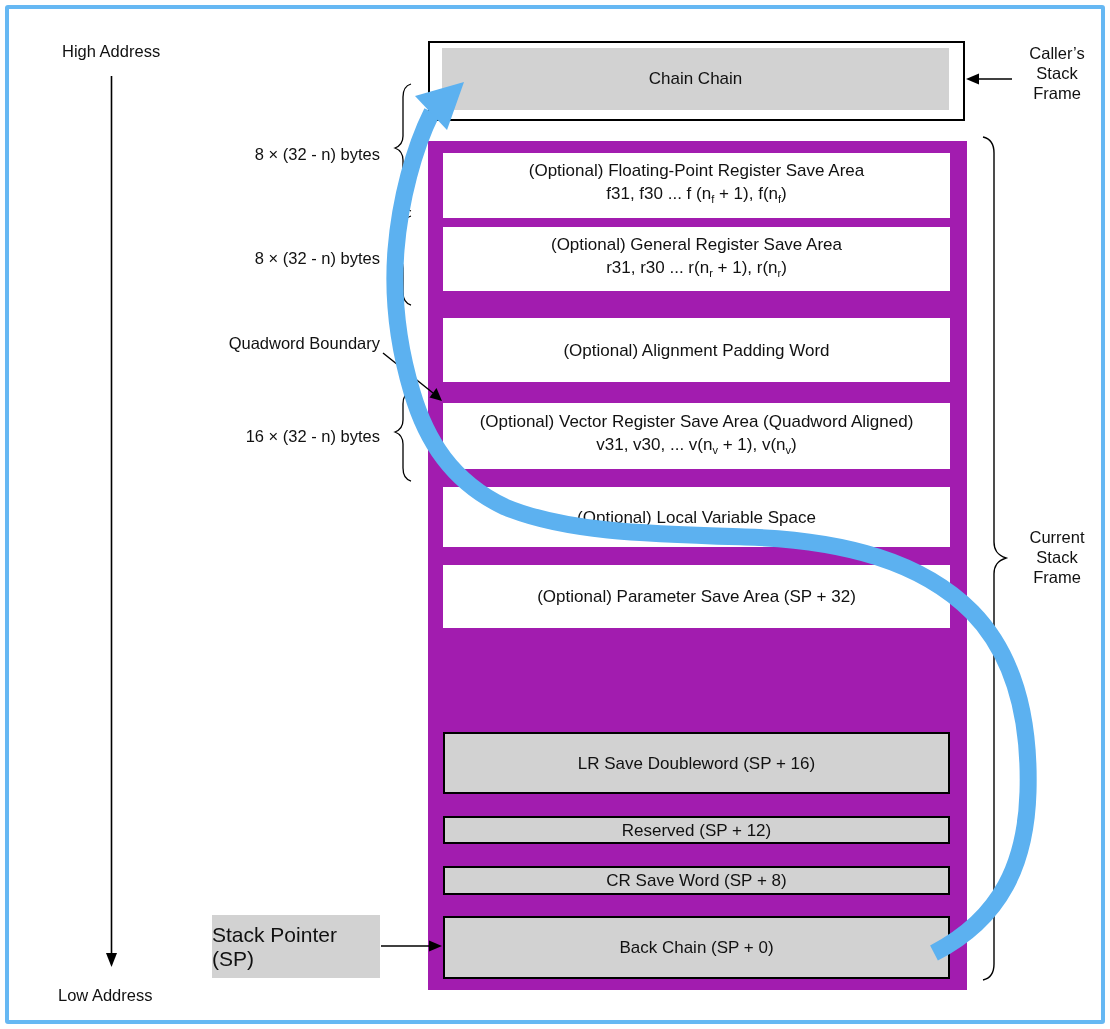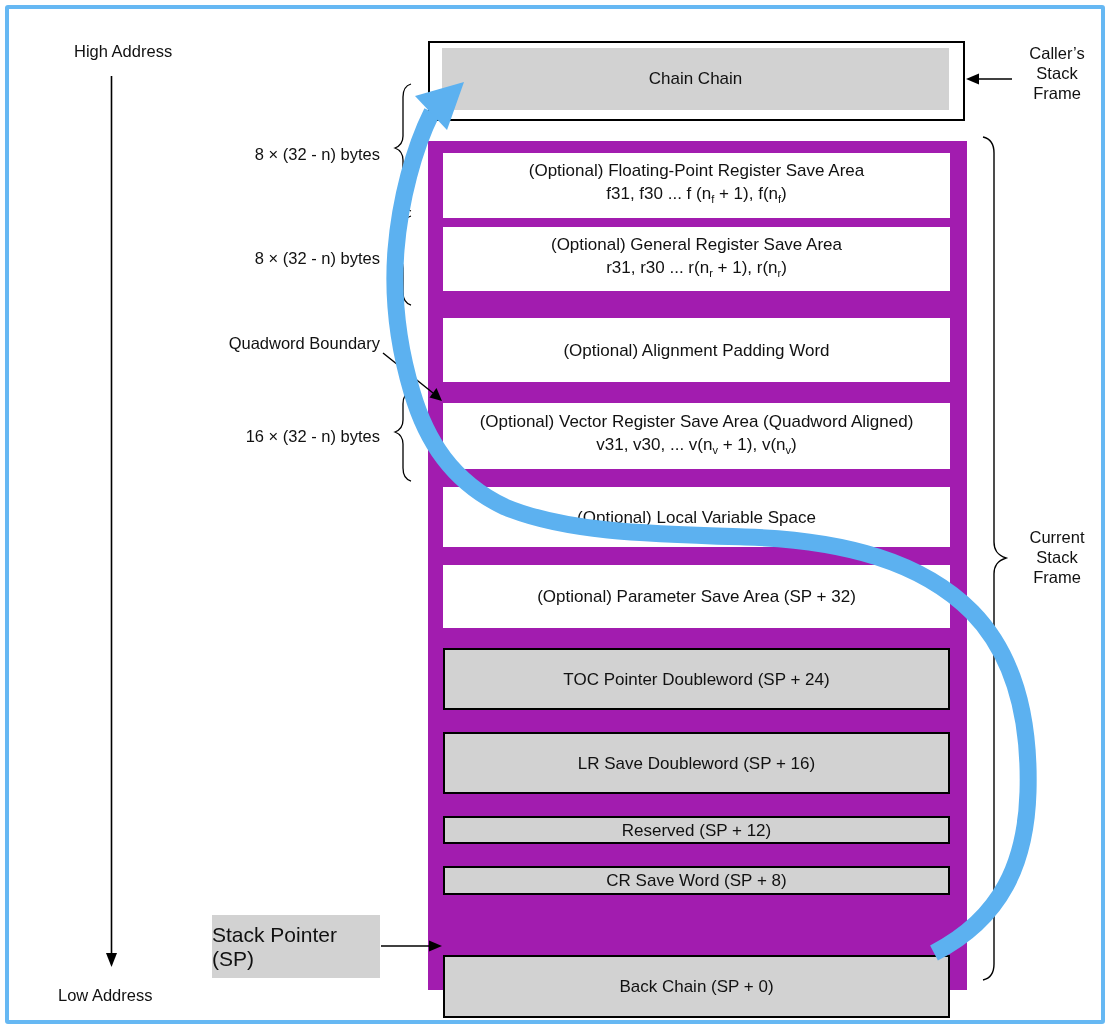--- a/index.html
+++ b/index.html
@@ -42,21 +42,21 @@
     display:flex;align-items:center;justify-content:center;font-size:21px;z-index:1;
   }
   #overlay-svg{position:absolute;left:0;top:0;z-index:2;pointer-events:none;}
 </style>
 </head>
 <body>
 
 <div id="canvas">
   <div id="frame-border"></div>
 
-  <div class="lbl" style="left:62px;top:41px;margin-left:12px;">High Address</div>
+  <div class="lbl" style="left:62px;top:41px;">High Address</div>
   <div class="lbl" style="left:58px;top:985px;">Low Address</div>
 
   <div class="lbl right" style="left:160px;top:144px;width:220px;">8 × (32 - n) bytes</div>
   <div class="lbl right" style="left:160px;top:248px;width:220px;">8 × (32 - n) bytes</div>
   <div class="lbl right" style="left:160px;top:333px;width:220px;">Quadword Boundary</div>
   <div class="lbl right" style="left:160px;top:426px;width:220px;">16 × (32 - n) bytes</div>
 
   <div class="lbl center" style="left:1017px;top:43px;width:80px;">Caller’s
 Stack
 Frame</div>
@@ -83,33 +83,30 @@
     <div class="row white" style="top:262px;height:66px;">
       <div>(Optional) Vector Register Save Area (Quadword Aligned)</div>
       <div><span>v31, v30, ... v(n</span><sub>v</sub><span> + 1), v(n</span><sub>v</sub><span>)</span></div>
     </div>
     <div class="row white" style="top:346px;height:60px;">
       <div>(Optional) Local Variable Space</div>
     </div>
     <div class="row white" style="top:424px;height:63px;">
       <div>(Optional) Parameter Save Area (SP + 32)</div>
     </div>
-    <div class="row bordered" style="top:507px;height:62px;">
-      <div>TOC Pointer Doubleword (SP + 24)</div>
-    </div>
     <div class="row bordered" style="top:591px;height:62px;">
       <div>LR Save Doubleword (SP + 16)</div>
     </div>
     <div class="row bordered" style="top:675px;height:28px;">
       <div>Reserved (SP + 12)</div>
     </div>
     <div class="row bordered" style="top:725px;height:29px;">
       <div>CR Save Word (SP + 8)</div>
     </div>
-    <div class="row bordered" style="top:775px;height:63px;margin-top:39px;">
+    <div class="row bordered" style="top:775px;height:63px;">
       <div>Back Chain (SP + 0)</div>
     </div>
   </div>
 
   <div id="sp-box">Stack Pointer (SP)</div>
 
   <svg id="overlay-svg" width="1110" height="1029" viewBox="0 0 1110 1029">
 
     <g>
       <line x1="111.5" y1="76" x2="111.5" y2="956" stroke="#000" stroke-width="1.6"></line>

